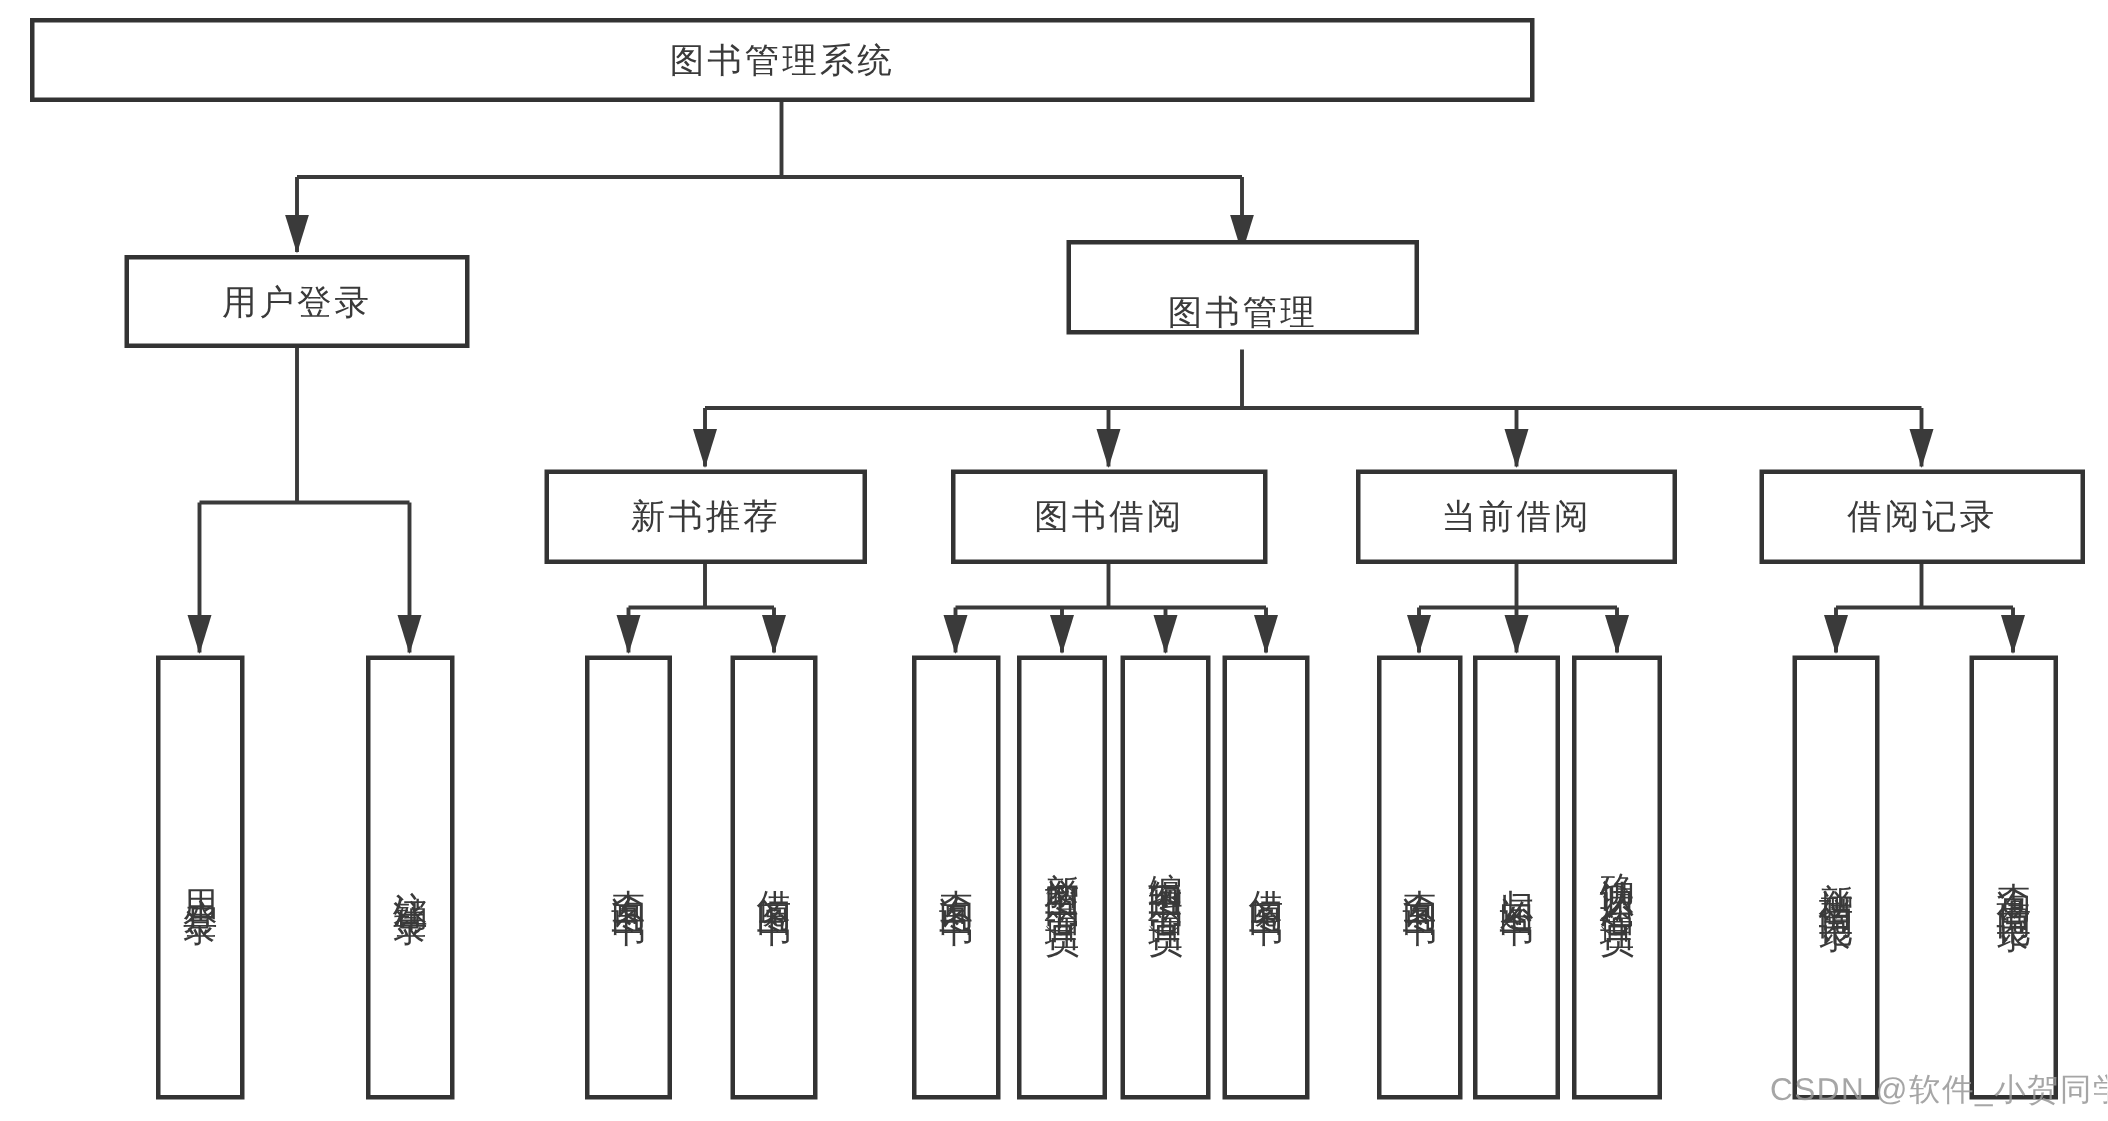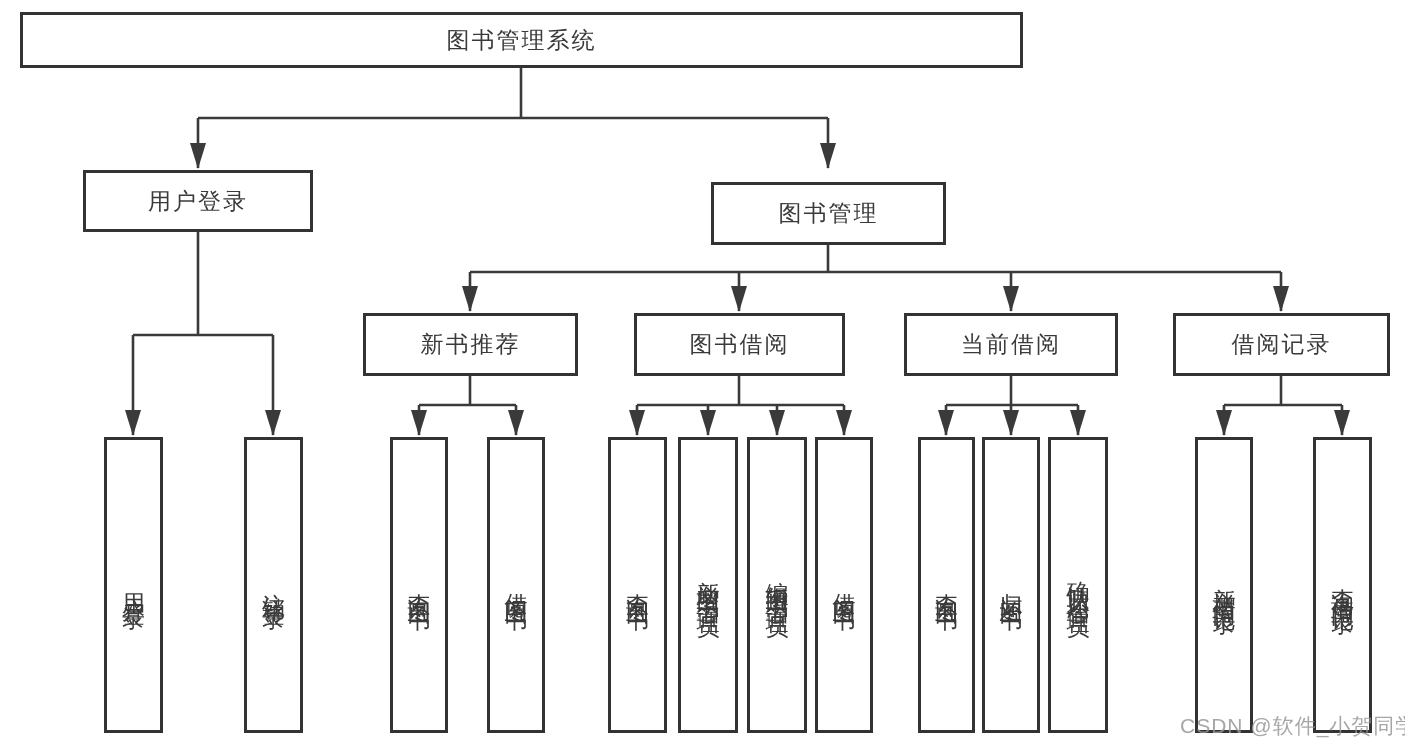--- a/index.html
+++ b/index.html
@@ -104,21 +104,21 @@
     </g>
   </svg>
 
   <div class="node" style="left:20px; top:12px; width:1003px; height:56px;">
     <span class="lbl">图书管理系统</span>
   </div>
 
   <div class="node" style="left:83px; top:170px; width:230px; height:62px;">
     <span class="lbl">用户登录</span>
   </div>
-  <div class="node" style="left:711px; top:182px; width:235px; height:63px;">
+  <div class="node" style="left:711px; top:160px; width:235px; height:63px;align-items:flex-end;">
     <span class="lbl">图书管理</span>
   </div>
 
   <div class="node" style="left:363px; top:313px; width:215px; height:63px;">
     <span class="lbl">新书推荐</span>
   </div>
   <div class="node" style="left:634px; top:313px; width:211px; height:63px;">
     <span class="lbl">图书借阅</span>
   </div>
   <div class="node" style="left:904px; top:313px; width:214px; height:63px;">

